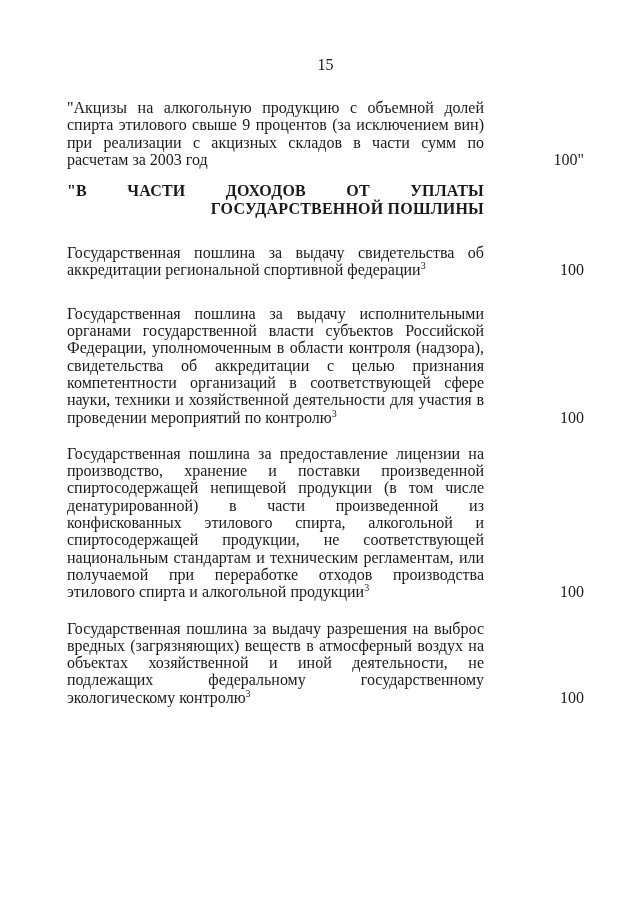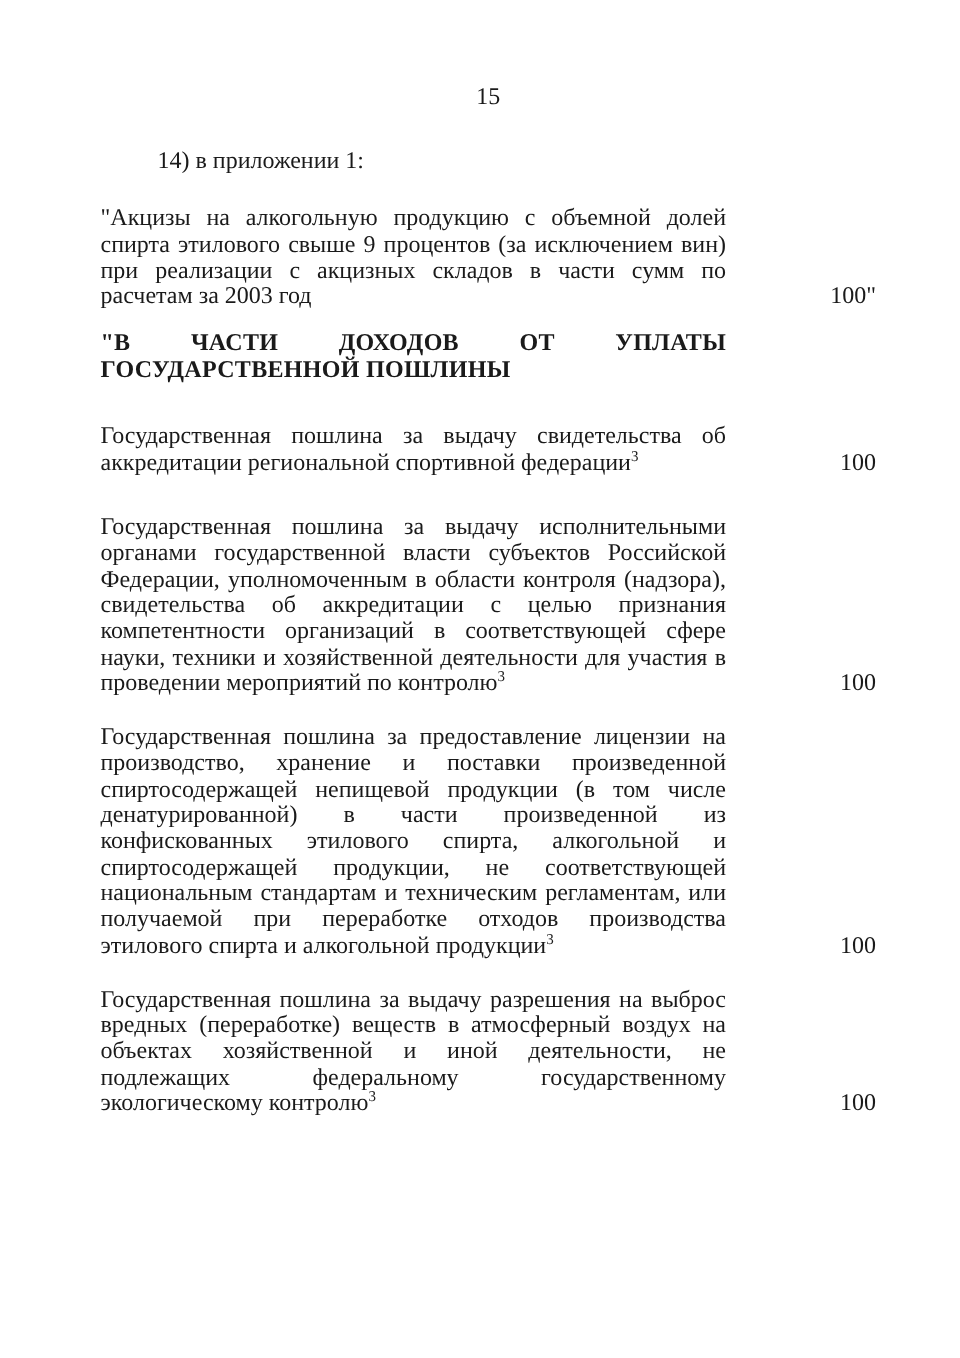--- a/index.html
+++ b/index.html
@@ -49,40 +49,39 @@
     font-weight: bold;
     line-height: 18px;
     margin-bottom: 26px;
     letter-spacing: 0.2px;
   }
   .heading-line1 {
     text-align: justify;
     text-align-last: justify;
   }
   .heading-line2 {
-    text-align: left;
+    text-align: right;
   }
   .entry-1 { margin-bottom: 26px; }
   .entry-2 { margin-bottom: 19px; }
   .entry-3 { margin-bottom: 19px; }
   .entry-4 { margin-bottom: 0; }
   sup.fn {
     font-size: 10px;
     line-height: 0;
     vertical-align: 6px;
   }
 </style>
 </head>
 <body>
 
 <div class="page">
 
   <div class="page-number">15</div>
 
-  <p class="clause clause-14">14) в приложении 1:</p>
 
 
   <div class="entry quote-entry">
     <p class="entry-text">"Акцизы на алкогольную продукцию с объемной долей спирта этилового свыше 9 процентов (за исключением вин) при реализации с акцизных складов в части сумм по расчетам за 2003 год</p>
     <div class="entry-amount">100"</div>
   </div>
 
 
   <div class="heading">
     <div class="heading-line1">"В ЧАСТИ ДОХОДОВ ОТ УПЛАТЫ</div>
@@ -98,17 +97,17 @@
     <p class="entry-text"><span>Государственная пошлина за выдачу исполнительными органами государственной власти субъектов Российской Федерации, уполномоченным в области контроля (надзора), свидетельства об аккредитации с целью признания компетентности организаций в соответствующей сфере науки, техники и хозяйственной деятельности для участия в проведении мероприятий по контролю</span><sup class="fn">3</sup></p>
     <div class="entry-amount">100</div>
   </div>
 
   <div class="entry entry-3">
     <p class="entry-text"><span>Государственная пошлина за предоставление лицензии на производство, хранение и поставки произведенной спиртосодержащей непищевой продукции (в том числе денатурированной) в части произведенной из конфискованных этилового спирта, алкогольной и спиртосодержащей продукции, не соответствующей национальным стандартам и техническим регламентам, или получаемой при переработке отходов производства этилового спирта и алкогольной продукции</span><sup class="fn">3</sup></p>
     <div class="entry-amount">100</div>
   </div>
 
   <div class="entry entry-4">
-    <p class="entry-text"><span>Государственная пошлина за выдачу разрешения на выброс вредных (переработке) веществ в атмосферный воздух на объектах хозяйственной и иной деятельности, не подлежащих федеральному государственному экологическому контролю</span><sup class="fn">3</sup></p>
+    <p class="entry-text"><span>Государственная пошлина за выдачу разрешения на выброс вредных (загрязняющих) веществ в атмосферный воздух на объектах хозяйственной и иной деятельности, не подлежащих федеральному государственному экологическому контролю</span><sup class="fn">3</sup></p>
     <div class="entry-amount">100</div>
   </div>
 
 </div>
 
 </body></html>

